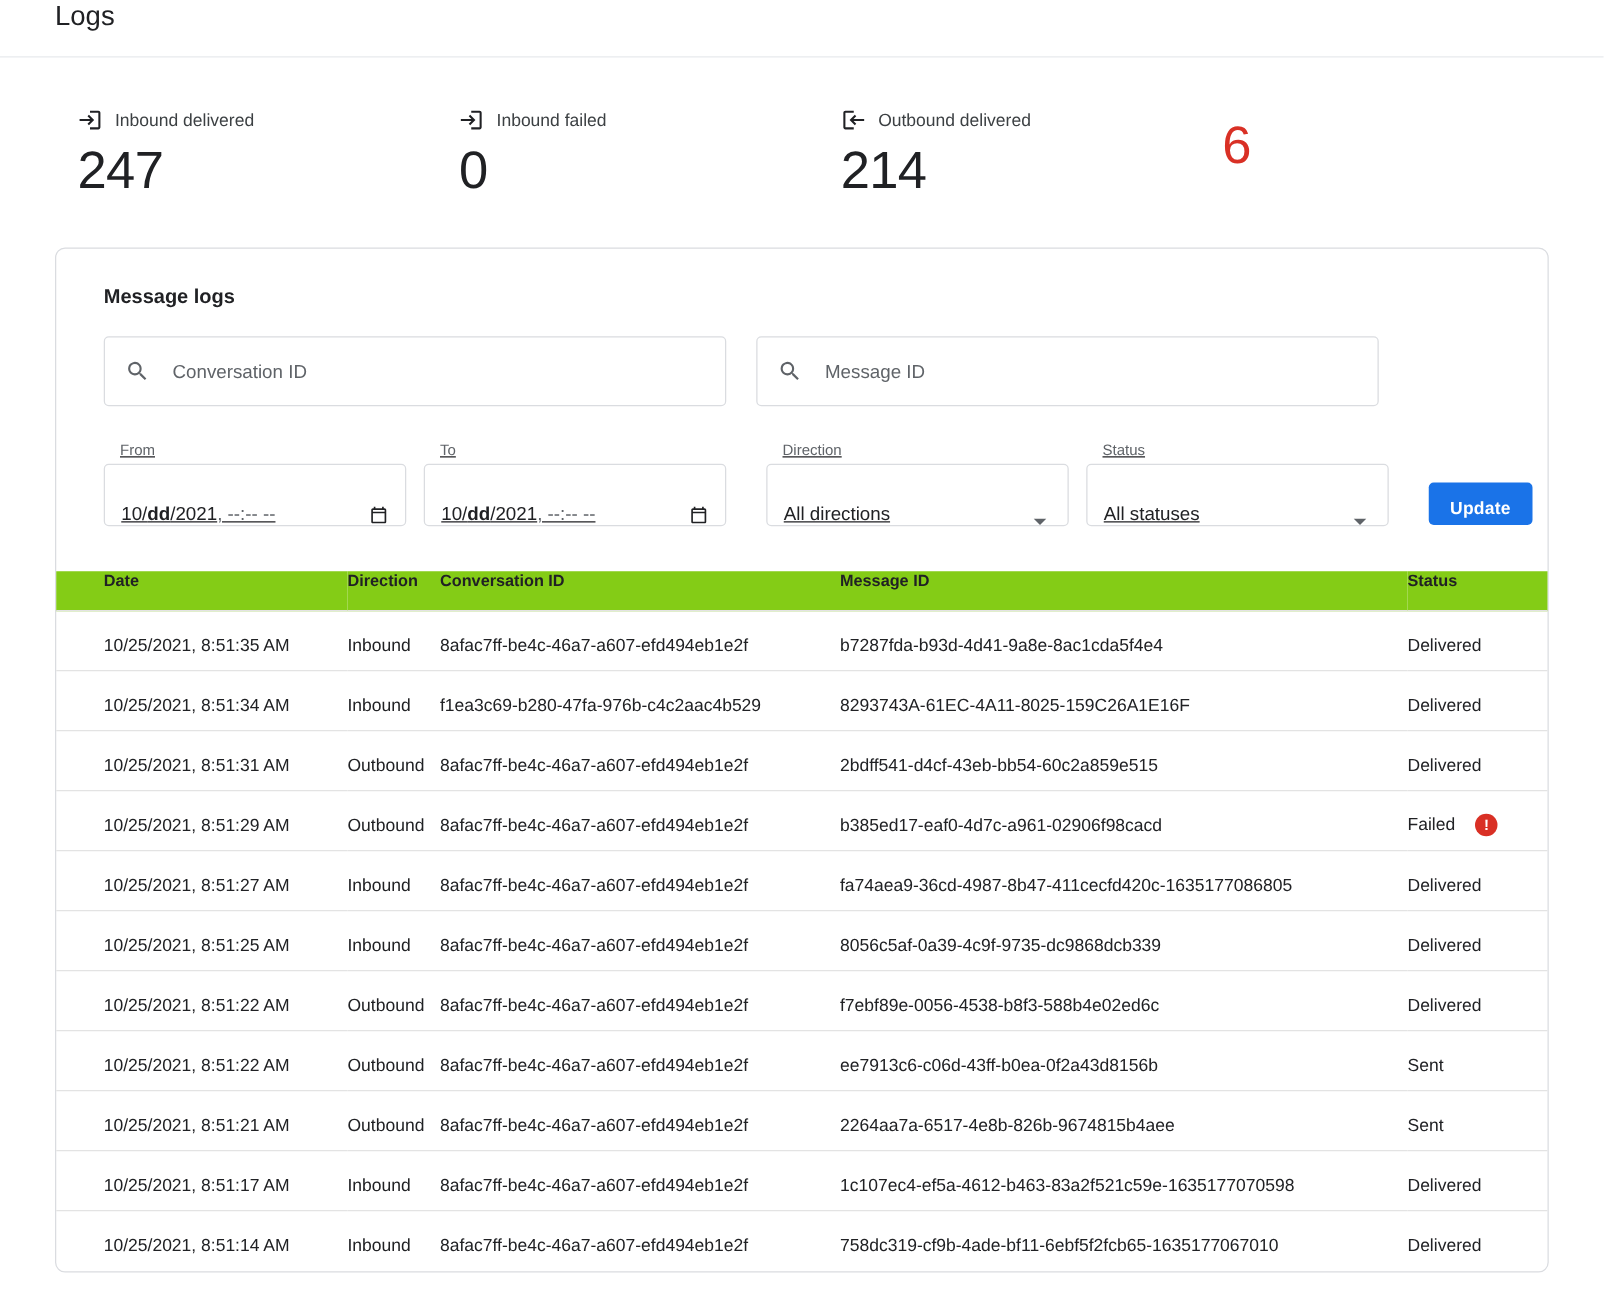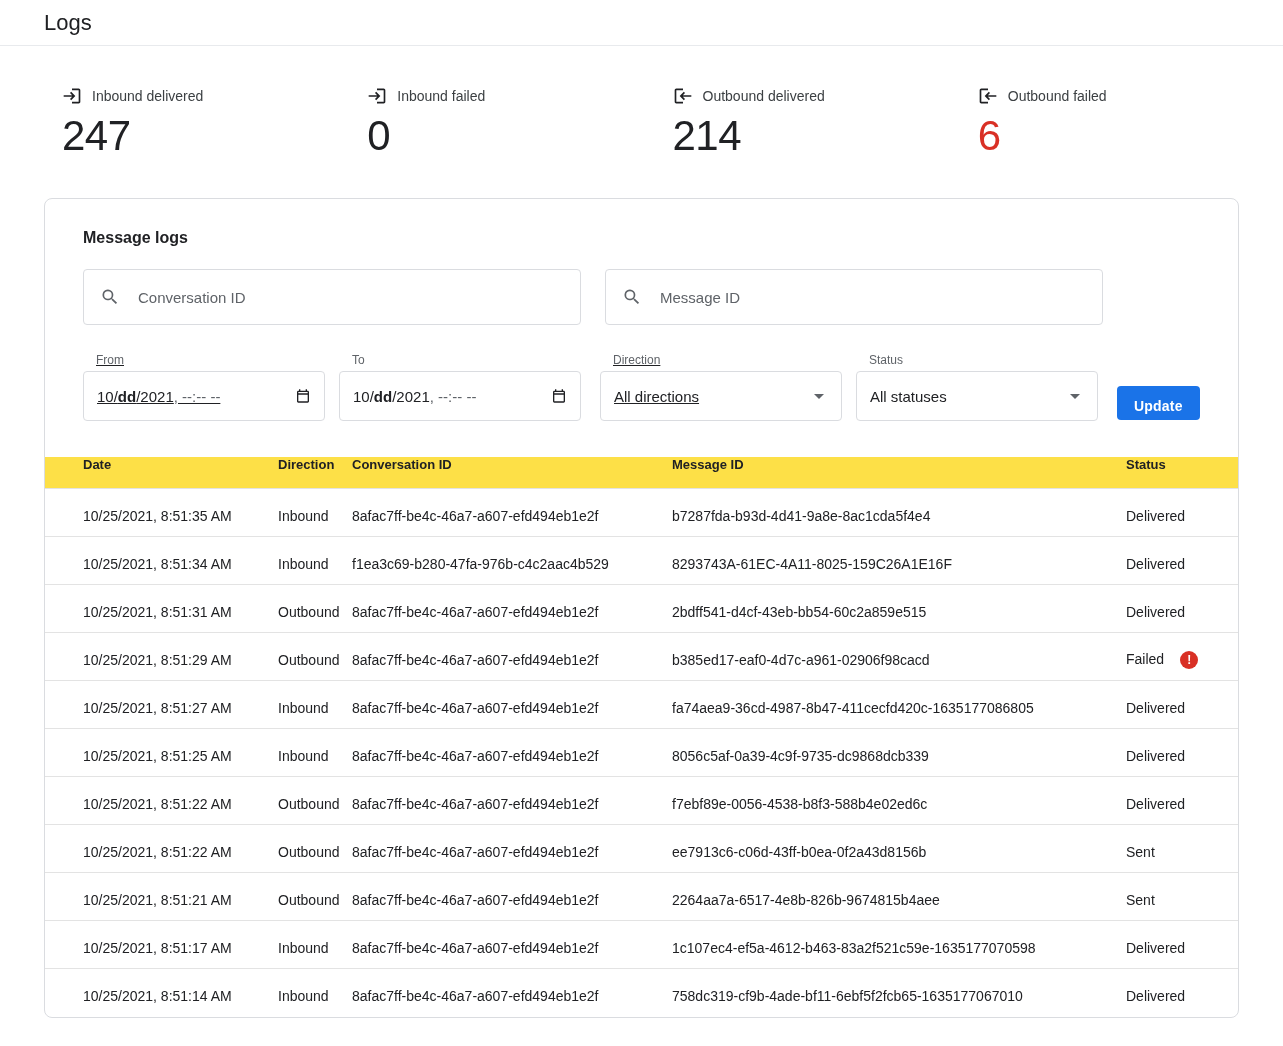--- a/index.html
+++ b/index.html
@@ -4,21 +4,21 @@
 <style>
   * { box-sizing: border-box; }
   html,body { margin:0; padding:0; }
   body {
     width:1283px; height:1046px; overflow:hidden;
     font-family:"Liberation Sans", sans-serif;
     color:#202124; background:#ffffff;
   }
 
   
-  .top-bar { height:46px; display:flex; align-items:center; padding-left:44px; border-bottom:1px solid #e8eaed; }
+  .top-bar { height:46px; display:flex; align-items:flex-start; padding-left:44px; border-bottom:1px solid #e8eaed; }
   .page-title { font-size:22px; font-weight:400; }
 
   
   .stats { display:flex; padding:40px 0 0 62px; }
   .stat { width:307px; }
   .stat-head { display:flex; align-items:center; gap:10px; font-size:14px; color:#3c4043; }
   .stat-head svg { width:20px; height:20px; fill:#202124; flex:none; }
   .stat-value { font-size:42px; font-weight:400; margin-top:6px; letter-spacing:-0.5px; }
   .stat-value.error { color:#d93025; }
 
@@ -31,38 +31,38 @@
   .search-box { width:498px; height:56px; border:1px solid #dadce0; border-radius:4px;
                 display:flex; align-items:center; padding:0 16px; gap:16px; background:#fff; }
   .search-box svg { width:20px; height:20px; fill:#5f6368; flex:none; }
   .search-box input { border:none; outline:none; flex:1; font-size:15px; font-family:inherit; color:#202124; background:transparent; }
   .search-box input::placeholder { color:#5f6368; }
 
   
   .filter-row { display:flex; align-items:flex-end; padding:28px 38px 0; }
   .fgroup { display:flex; flex-direction:column; }
   .gap14 { margin-right:14px;text-decoration:underline; }
-  .gap26 { margin-right:19px; }
+  .gap26 { margin-right:32px;text-decoration:underline; }
   .field-label { font-size:12px; color:#5f6368; margin:0 0 4px 13px; }
   .fbox { width:242px; height:50px; border:1px solid #dadce0; border-radius:4px;
-          display:flex; align-items:center; padding:0 13px; font-size:15px; background:#fff; }
+          display:flex; align-items:flex-end; padding:0 13px; font-size:15px; background:#fff; }
   .date-box .dt { flex:1; white-space:nowrap; }
   .seg-day { font-weight:700; }
   .seg-muted { color:#5f6368; }
   .date-box svg { width:16px; height:16px; fill:#202124; flex:none; cursor:pointer; }
   .select-box { justify-content:space-between; cursor:pointer; }
   .caret { width:0; height:0; border-left:5px solid transparent; border-right:5px solid transparent;
            border-top:5px solid #5f6368; margin-right:4px; }
   .update-btn { background:#1a73e8; color:#fff; border:none; border-radius:4px; font-size:14px;
                 font-weight:700; padding:12px 17px; height:34px; margin-bottom:1px; cursor:pointer;
                 font-family:inherit; letter-spacing:0.2px;text-align:center; }
 
   
   table.logs { margin-top:36px; width:100%; border-collapse:collapse; table-layout:fixed; font-size:14px; }
-  table.logs thead th { background:#fde047; text-align:left; font-size:13px; font-weight:700;
+  table.logs thead th { background:#84cc16; text-align:left; font-size:13px; font-weight:700;
                         height:28px; padding:0 8px 16px 0; color:#202124; }
   table.logs th:first-child, table.logs td:first-child { padding-left:38px; }
   table.logs tbody td { height:48px; padding:6px 8px 0 0; border-top:1px solid #e3e3e3;
                         color:#202124; white-space:nowrap; overflow:hidden; }
   table.logs tbody tr { cursor:pointer; }
   .status-wrap { display:inline-flex; align-items:flex-start; }
   .error-badge { display:none; width:18px; height:18px; border-radius:50%; background:#d93025;
                  color:#fff; font-size:12px; font-weight:700; align-items:center; justify-content:center;
                  margin-left:16px; line-height:1; }
   tr.failed .error-badge { display:inline-flex; }
@@ -113,26 +113,20 @@
   <div class="stat">
     <div class="stat-head">
       <svg viewBox="0 0 24 24">
           <use href="#icon-logout"></use>
         </svg>
       <span>Outbound delivered</span>
     </div>
     <div class="stat-value">214</div>
   </div>
   <div class="stat">
-    <div class="stat-head">
-      <svg viewBox="0 0 24 24">
-          <use href="#icon-logout"></use>
-        </svg>
-      <span>Outbound failed</span>
-    </div>
     <div class="stat-value error">6</div>
   </div>
 </div>
 
 <div class="card">
   <div class="card-title">Message logs</div>
 
   <div class="search-row">
     <div class="search-box">
       <svg viewBox="0 0 24 24">

